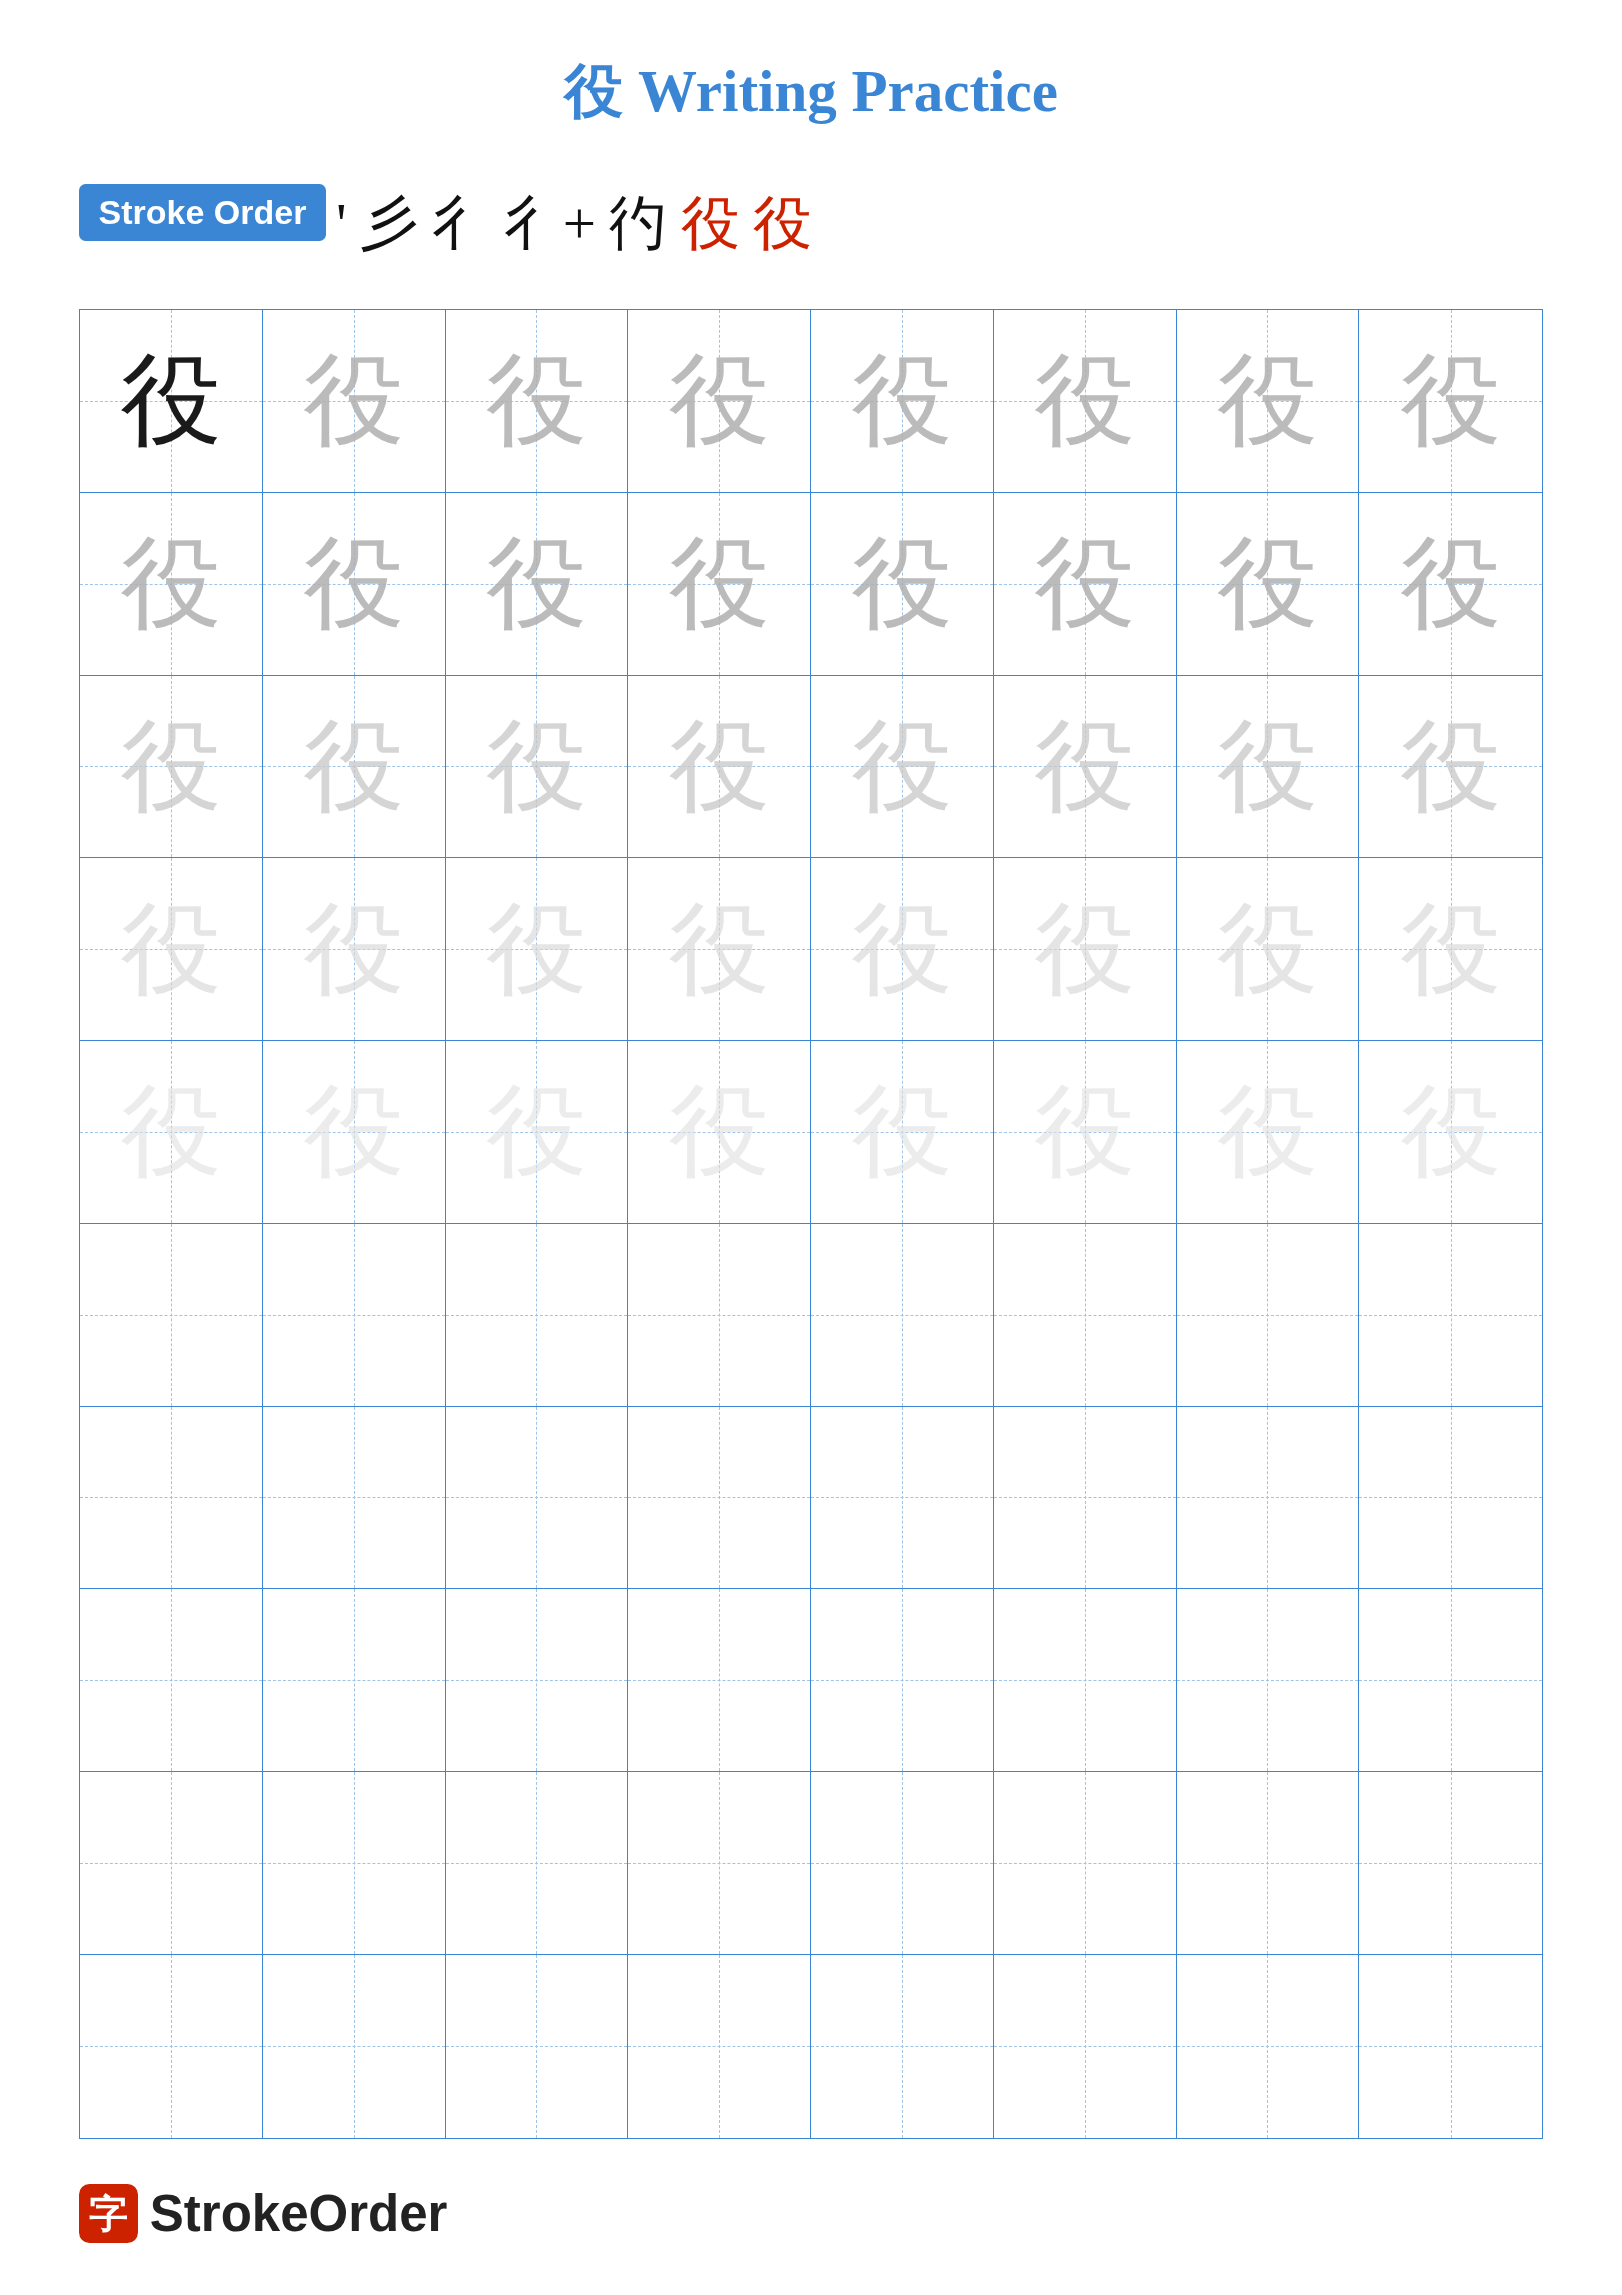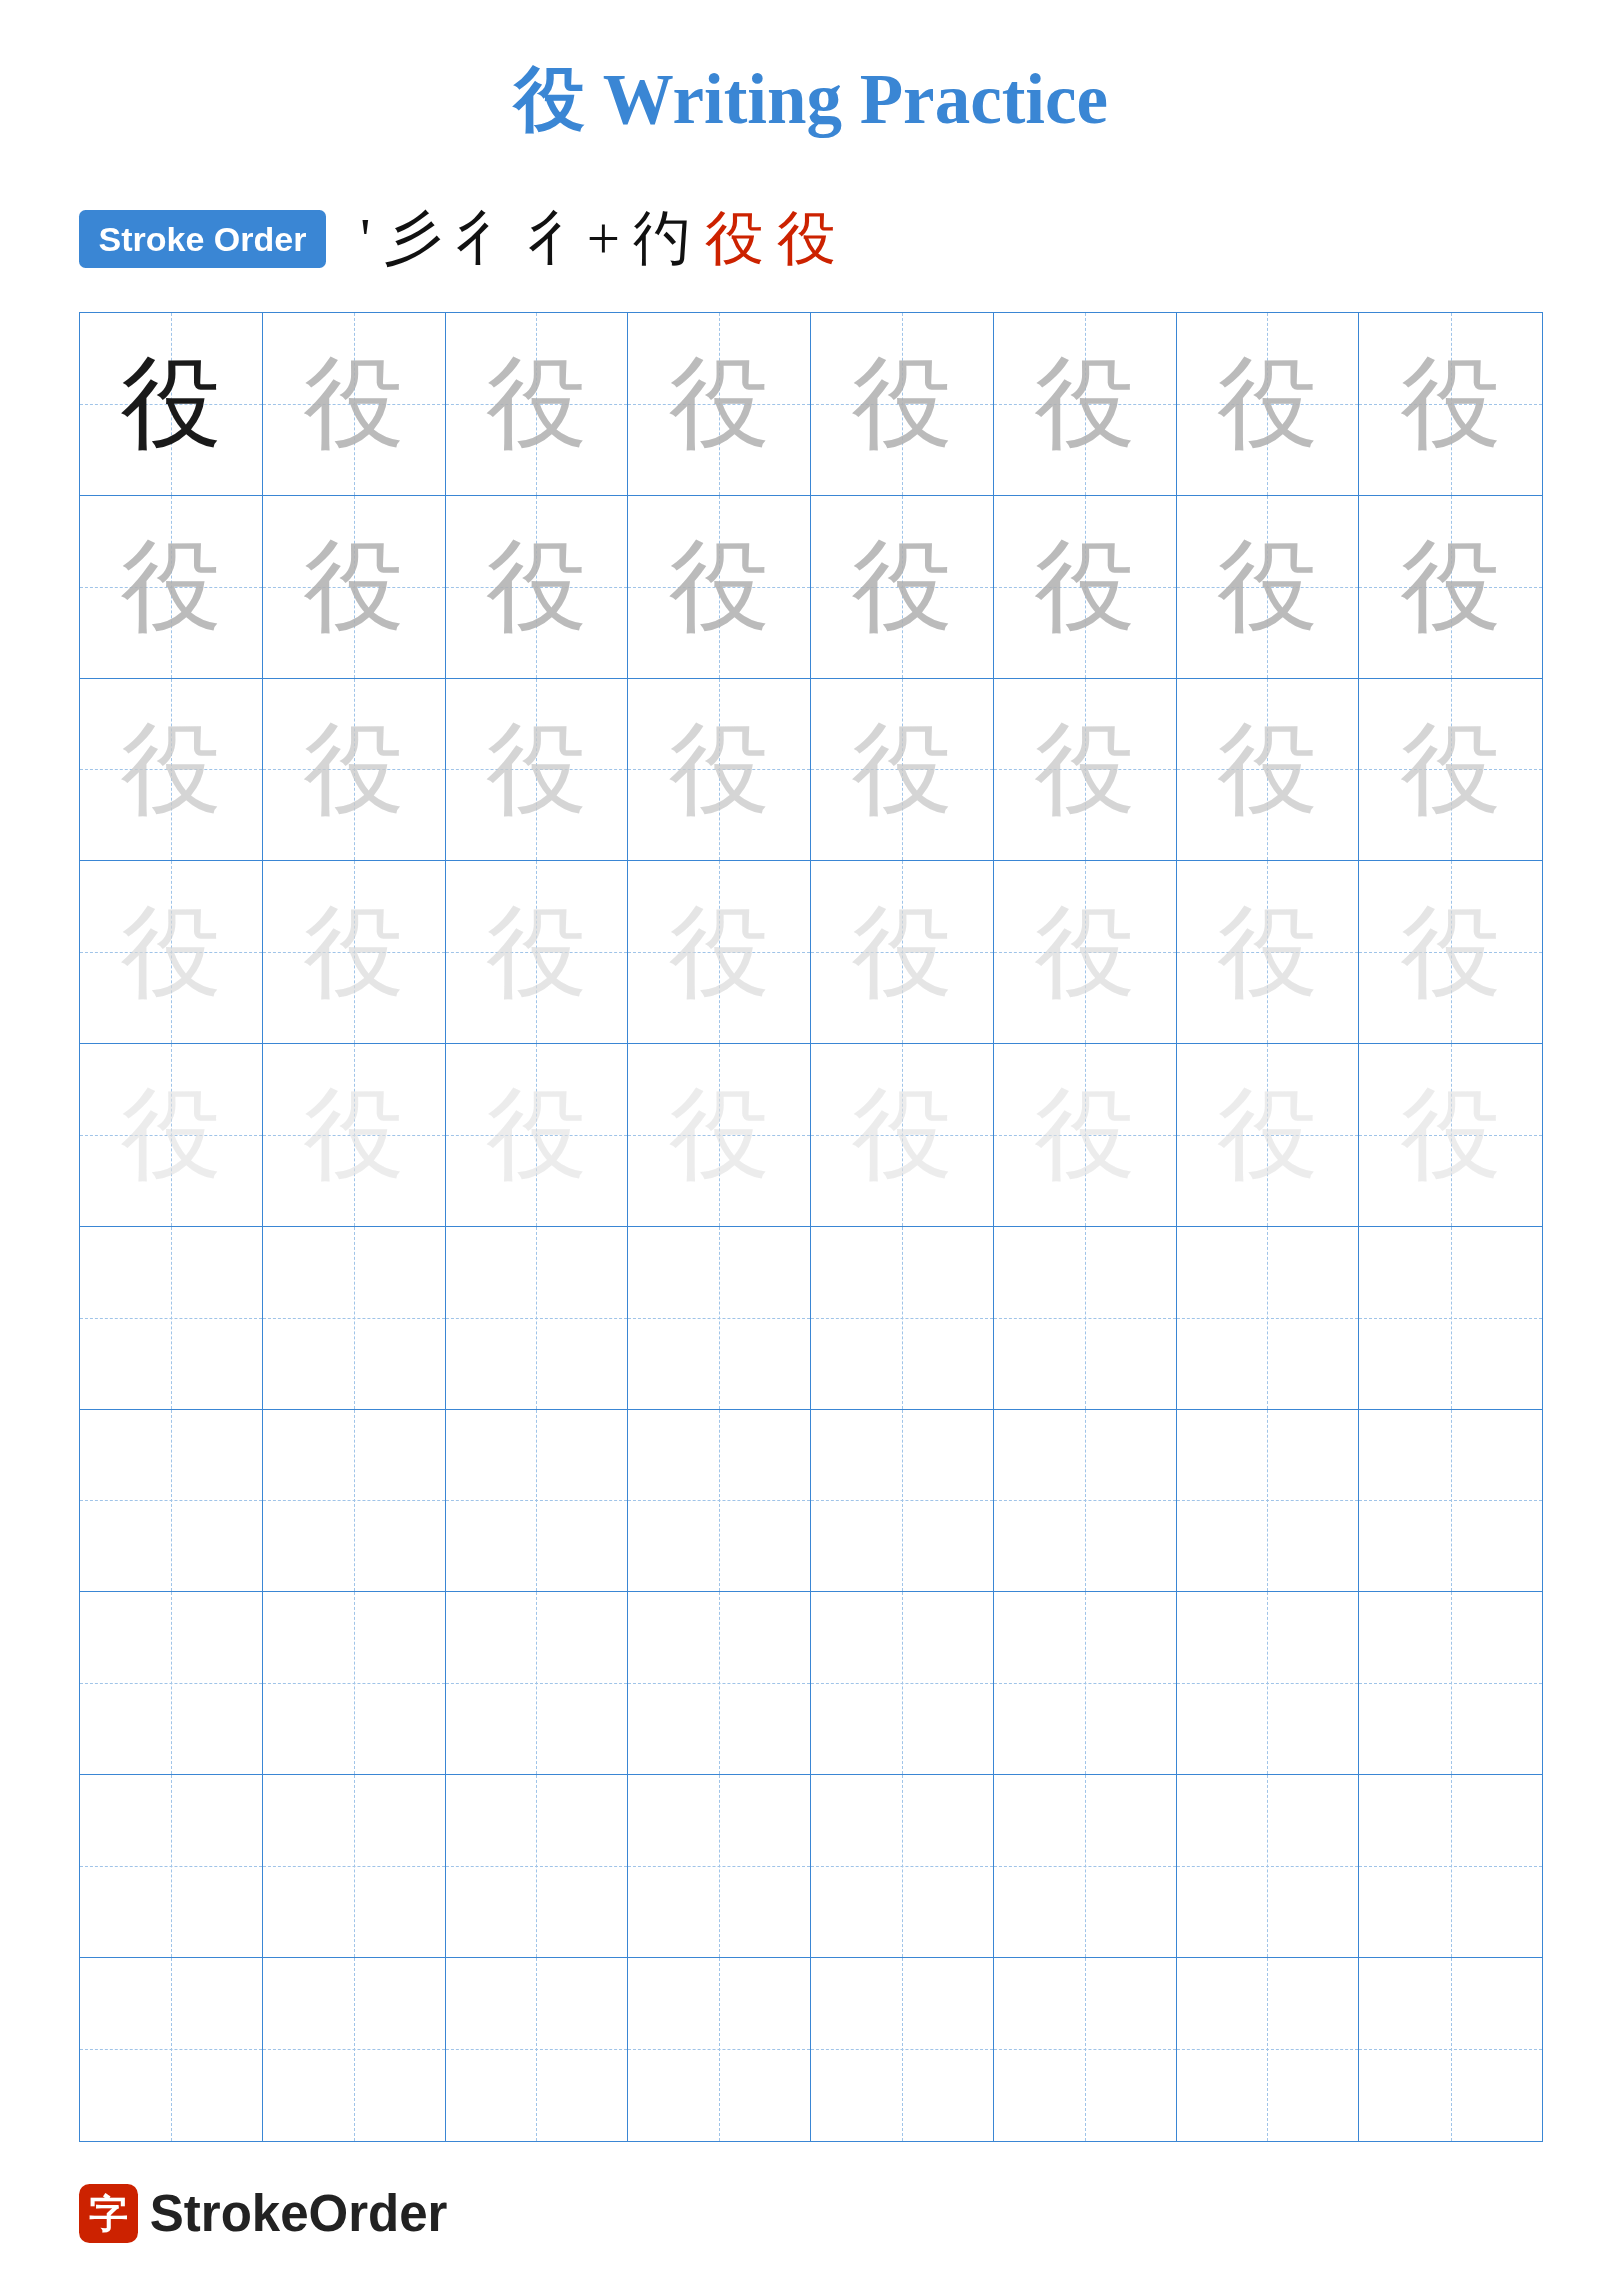--- a/index.html
+++ b/index.html
@@ -15,33 +15,33 @@
     .page {
       width: 1622px;
       min-height: 2295px;
       padding: 52px 79px;
       display: flex;
       flex-direction: column;
       align-items: center;
     }
 
     .title {
-      font-size: 71px;
+      font-size: 59px;
       font-weight: bold;
       color: #3a86d4;
       margin-bottom: 52px;
       text-align: center;
     }
 
     .stroke-order-row {
       display: flex;
-      align-items: center;
-      width: 100%;
-      margin-bottom: 33px;
-      gap: 34px;
+      align-items: flex-start;
+      width: 100%;
+      margin-bottom: 45px;
+      gap: 10px;
     }
 
     .stroke-order-badge {
       background: #3a86d4;
       color: white;
       font-size: 34px;
       font-weight: bold;
       padding: 9.2px 19.6px;
       border-radius: 6.5px;
       white-space: nowrap;

